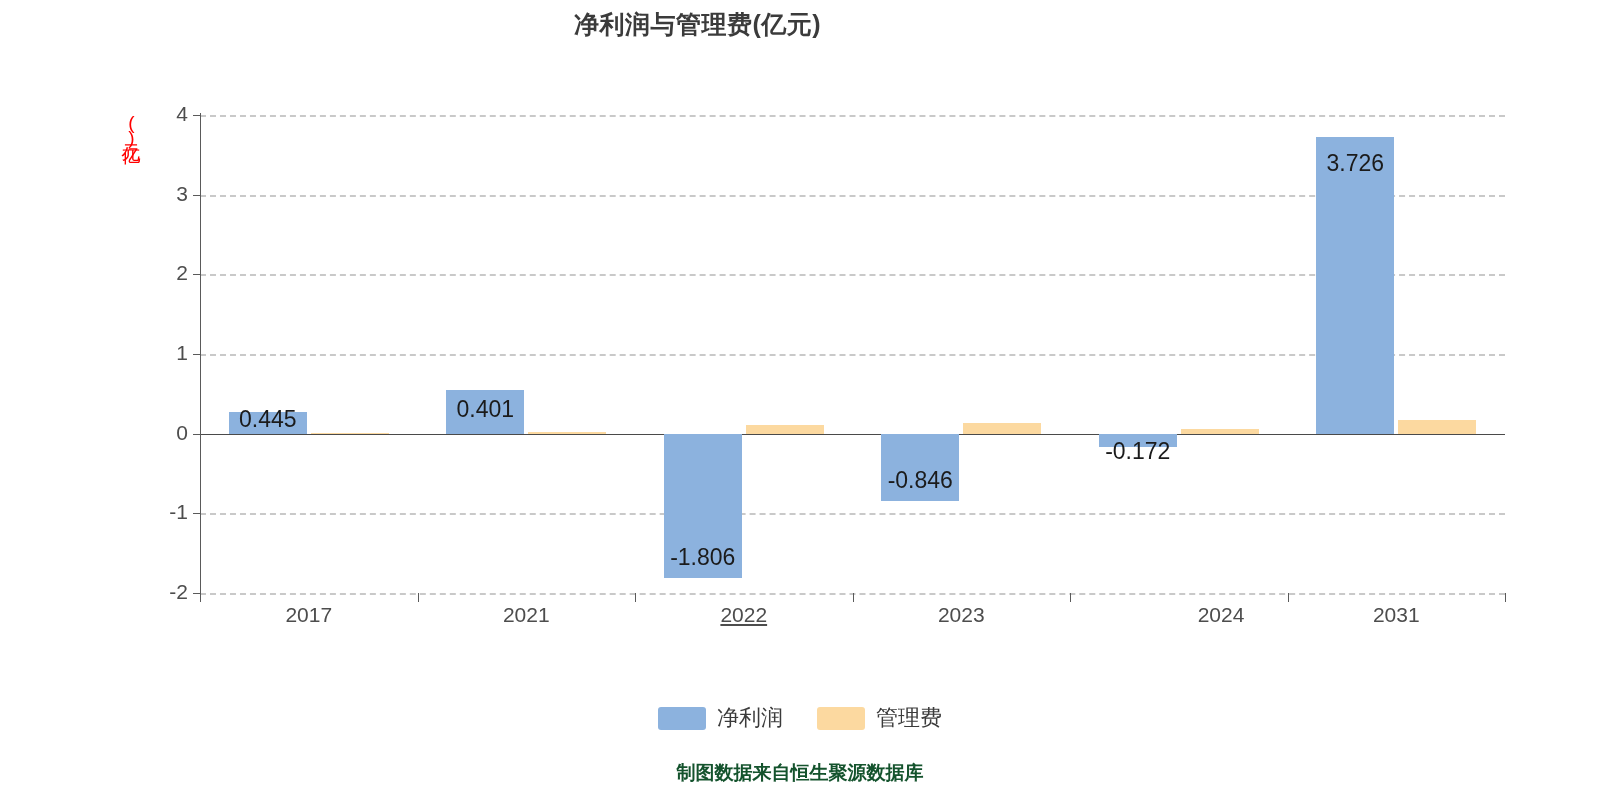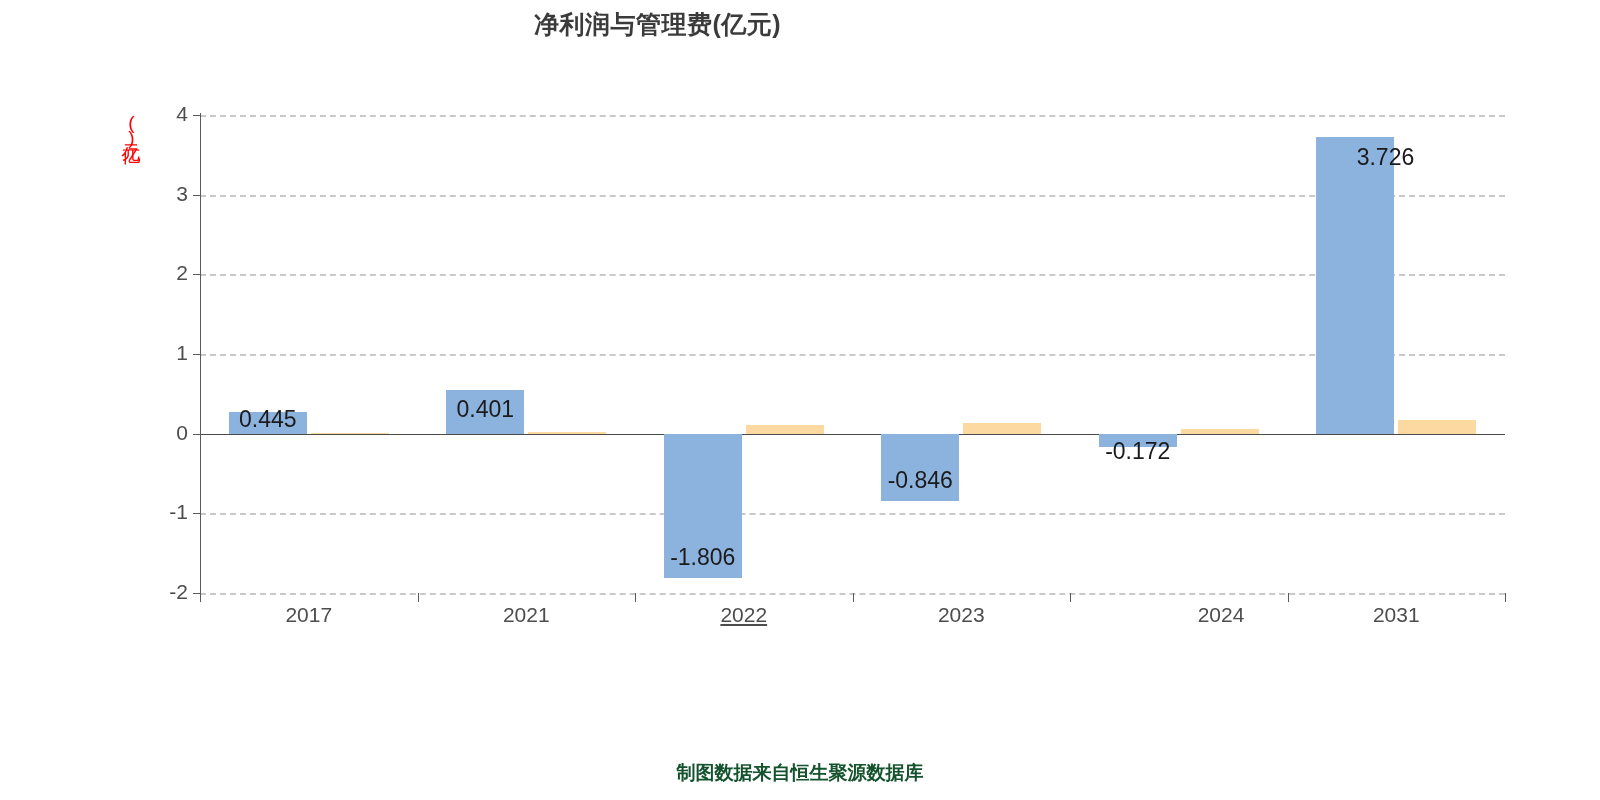--- a/index.html
+++ b/index.html
@@ -26,20 +26,21 @@
   .chart-title {
     position: absolute;
     left: 0;
     top: 8px;
     width: 1315px;
     text-align: center;
     font-size: 25px;
     font-weight: bold;
     color: #3b3b3b;
     letter-spacing: 0.5px;
+    padding-left: 40px;
   }
 
   .axis-left {
     position: absolute;
     left: 200px;
     top: 113px;
     width: 1px;
     height: 482px;
     background: #5a5a5a;
   }
@@ -208,36 +209,46 @@
       <div class="bar profit" title="净利润 2022: -1.806" style="left: 663.75px; top: 433.667px; width: 78px; height: 143.878px; background: rgb(140, 178, 222);"></div>
       <div class="bar-label" style="width: 118px; left: 643.75px; top: 543.545px;">-1.806</div>
       <div class="bar expense" title="管理费 2022: 0.11" style="left: 745.75px; top: 424.903px; width: 78px; height: 8.76333px; background: rgb(252, 217, 160);"></div>
       <div class="bar profit" title="净利润 2023: -0.846" style="left: 881.25px; top: 433.667px; width: 78px; height: 67.398px; background: rgb(140, 178, 222);"></div>
       <div class="bar-label" style="width: 118px; left: 861.25px; top: 467.065px;">-0.846</div>
       <div class="bar expense" title="管理费 2023: 0.13" style="left: 963.25px; top: 423.31px; width: 78px; height: 10.3567px; background: rgb(252, 217, 160);"></div>
       <div class="bar profit" title="净利润 2024: -0.172" style="left: 1098.75px; top: 433.667px; width: 78px; height: 13.7027px; background: rgb(140, 178, 222);"></div>
       <div class="bar-label" style="width: 118px; left: 1078.75px; top: 437.667px; text-align: center;">-0.172</div>
       <div class="bar expense" title="管理费 2024: 0.06" style="left: 1180.75px; top: 428.887px; width: 78px; height: 4.78px; background: rgb(252, 217, 160);"></div>
       <div class="bar profit" title="净利润 2025: 3.726" style="left: 1316.25px; top: 136.829px; width: 78px; height: 296.838px; background: rgb(140, 178, 222);"></div>
-      <div class="bar-label" style="width: 118px; left: 1296.25px; top: 144px; text-align: right;">3.726</div>
+      <div class="bar-label" style="width: 118px; left: 1296.25px; top: 150px;">3.726</div>
       <div class="bar expense" title="管理费 2025: 0.17" style="left: 1398.25px; top: 420.123px; width: 78px; height: 13.5433px; background: rgb(252, 217, 160);"></div>
     </div>
 
   <div id="xticks">
       <div class="xtick-mark" style="left: 200px;"></div>
       <div class="xtick-label" style="left: 308.75px;">2017</div>
       <div class="xtick-mark" style="left: 417.5px;"></div>
       <div class="xtick-label" style="left: 526.25px;">2021</div>
       <div class="xtick-mark" style="left: 635px;"></div>
       <div class="xtick-label" style="left: 743.75px; text-decoration: underline;">2022</div>
       <div class="xtick-mark" style="left: 852.5px;"></div>
       <div class="xtick-label" style="left: 961.25px;">2023</div>
       <div class="xtick-mark" style="left: 1070px;"></div>
       <div class="xtick-label" style="left: 1221px;">2024</div>
       <div class="xtick-mark" style="left: 1287.5px;"></div>
       <div class="xtick-label" style="left: 1396.25px;">2031</div>
       <div class="xtick-mark" style="left: 1505px;"></div>
     </div>
 
+  <div class="legend" id="legend">
+      <div class="legend-item">
+        <span class="legend-swatch" style="background: rgb(140, 178, 222);"></span>
+        <span class="legend-text">净利润</span>
+      </div>
+      <div class="legend-item">
+        <span class="legend-swatch" style="background: rgb(252, 217, 160);"></span>
+        <span class="legend-text">管理费</span>
+      </div>
+    </div>
 
   <div class="footer-note">制图数据来自恒生聚源数据库</div>
 
 </div>
 
 </body></html>

